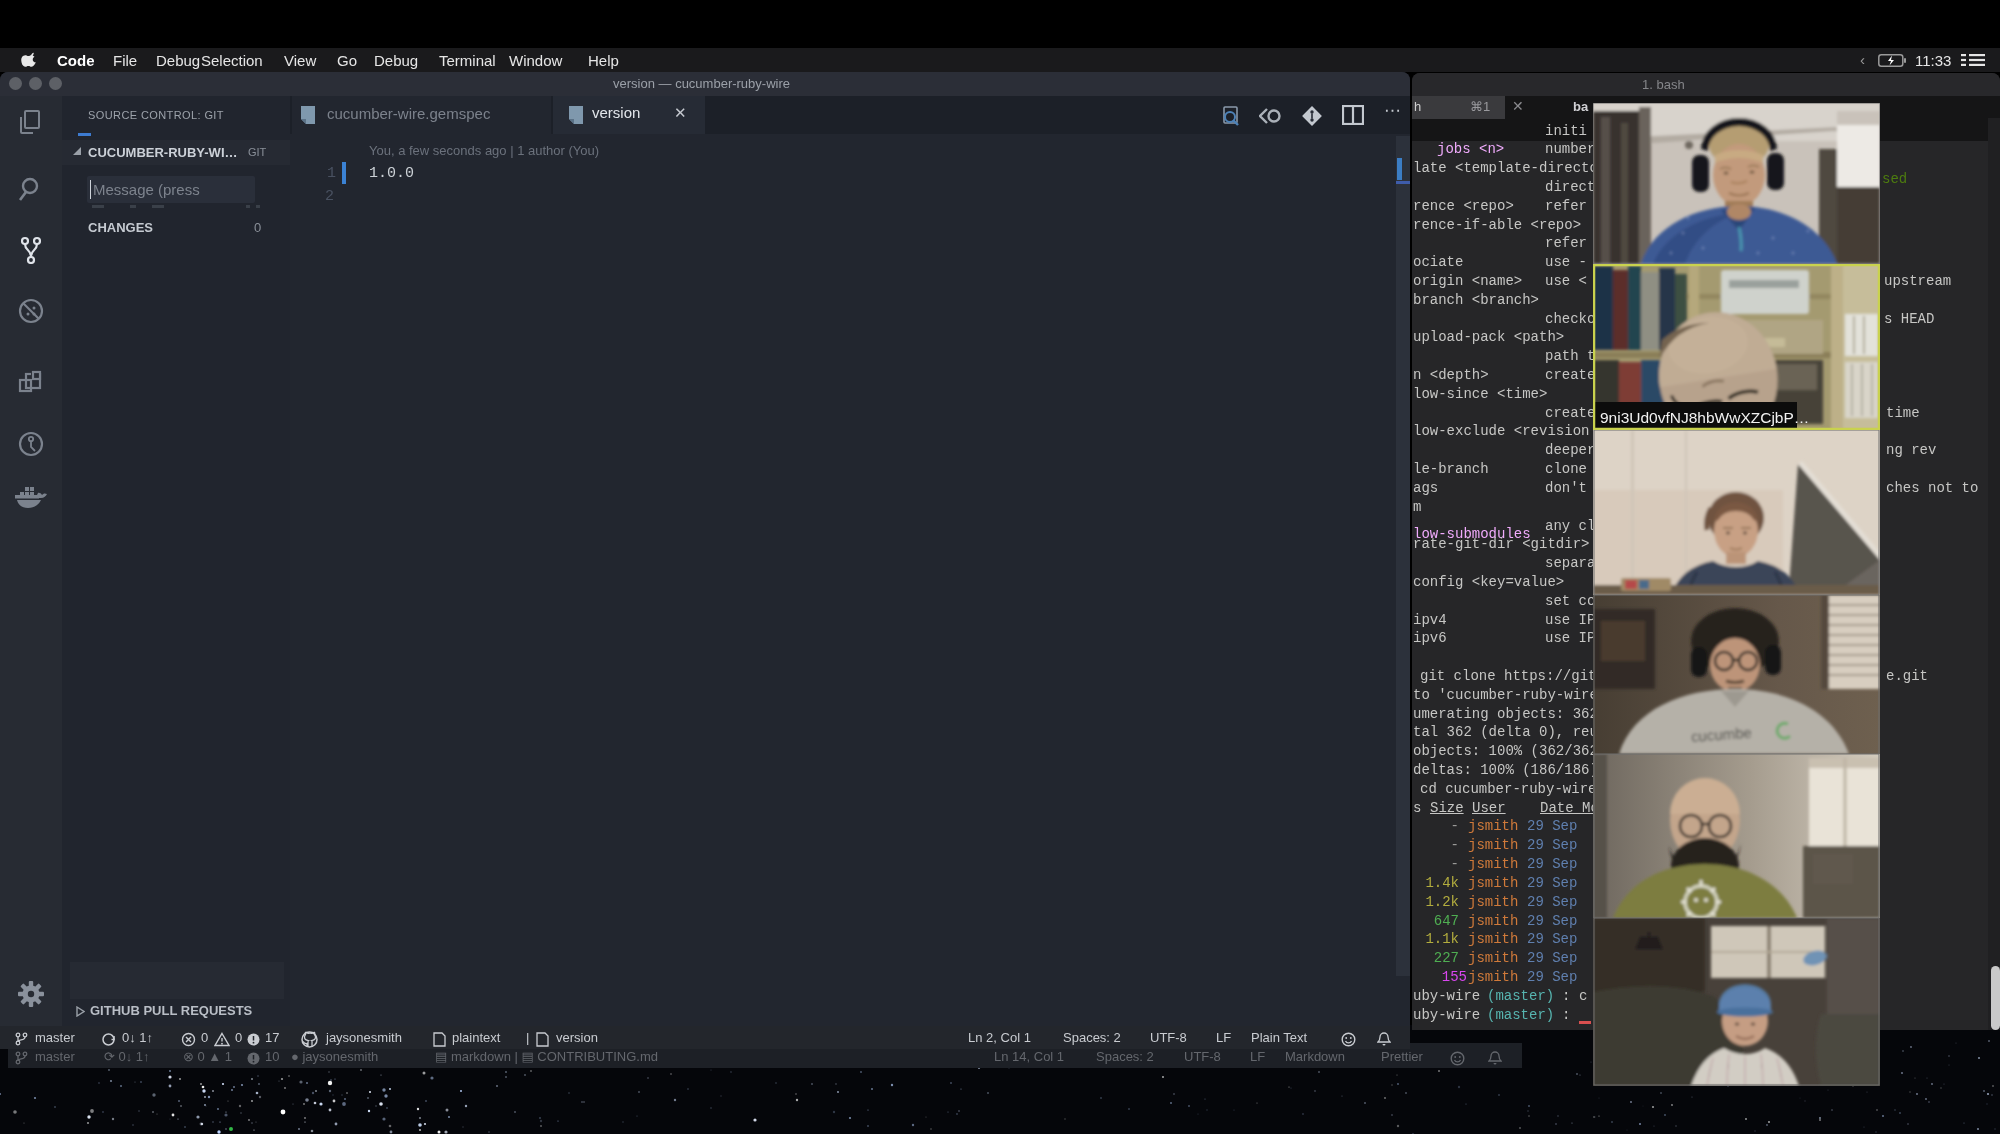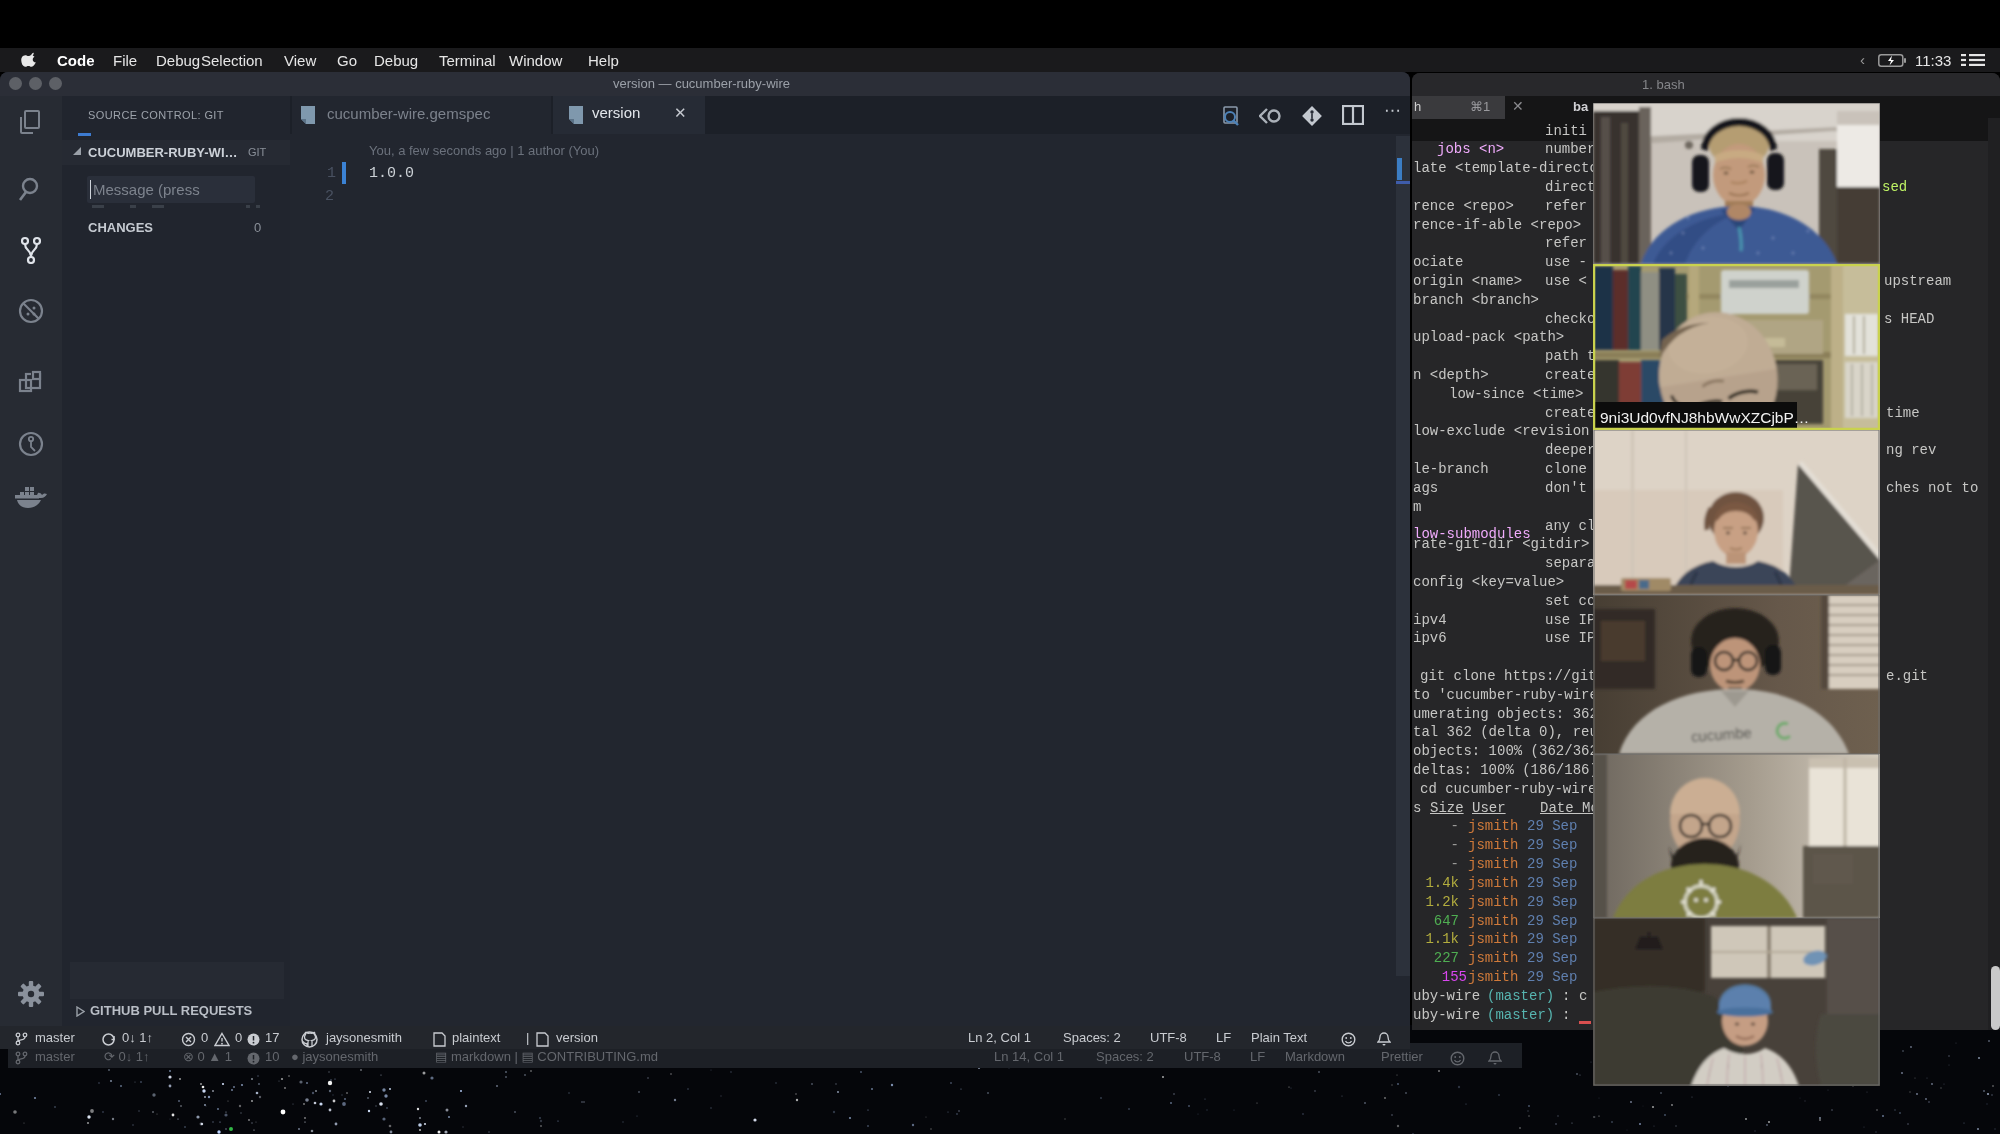--- a/index.html
+++ b/index.html
@@ -370,38 +370,38 @@
   <div class="abs" style="left:161px;top:26px;font-size:13px;font-weight:bold;color:#d0d0d4">ba</div>
   <div class="abs" style="left:576px;top:45px;width:12px;height:912px;background:#202022"></div>
   <div class="abs" style="left:579px;top:893px;width:9px;height:64px;background:#c9c9c9;border-radius:5px"></div>
 </div>
 <div class="abs" style="left:0;top:0;z-index:2">
 <span class="tl" style="left:1545px;top:122px;color:#c6c6c4;">initi</span>
 <span class="tl" style="left:1413px;top:140px;color:#f0abfc;margin-left:24px;">jobs &lt;n&gt;</span>
 <span class="tl" style="left:1545px;top:140px;color:#c6c6c4;">number</span>
 <span class="tl" style="left:1413px;top:159px;color:#c6c6c4;">late &lt;template-directo</span>
 <span class="tl" style="left:1545px;top:178px;color:#c6c6c4;">direct</span>
-<span class="tl" style="left:1882px;top:178px;color:#bef264;">sed</span>
+<span class="tl" style="left:1882px;top:170px;color:#4d7c0f;">sed</span>
 <span class="tl" style="left:1413px;top:197px;color:#c6c6c4;">rence &lt;repo&gt;</span>
 <span class="tl" style="left:1545px;top:197px;color:#c6c6c4;">refer</span>
 <span class="tl" style="left:1413px;top:216px;color:#c6c6c4;">rence-if-able &lt;repo&gt;</span>
 <span class="tl" style="left:1545px;top:234px;color:#c6c6c4;">refer</span>
 <span class="tl" style="left:1413px;top:253px;color:#c6c6c4;">ociate</span>
 <span class="tl" style="left:1545px;top:253px;color:#c6c6c4;">use -</span>
 <span class="tl" style="left:1413px;top:272px;color:#c6c6c4;">origin &lt;name&gt;</span>
 <span class="tl" style="left:1545px;top:272px;color:#c6c6c4;">use &lt;</span>
 <span class="tl" style="left:1884px;top:272px;color:#c6c6c4;">upstream</span>
 <span class="tl" style="left:1413px;top:291px;color:#c6c6c4;">branch &lt;branch&gt;</span>
 <span class="tl" style="left:1545px;top:310px;color:#c6c6c4;text-align:right;">checko</span>
 <span class="tl" style="left:1884px;top:310px;color:#c6c6c4;">s HEAD</span>
 <span class="tl" style="left:1413px;top:328px;color:#c6c6c4;">upload-pack &lt;path&gt;</span>
 <span class="tl" style="left:1545px;top:347px;color:#c6c6c4;">path t</span>
 <span class="tl" style="left:1413px;top:366px;color:#c6c6c4;">n &lt;depth&gt;</span>
 <span class="tl" style="left:1545px;top:366px;color:#c6c6c4;">create</span>
-<span class="tl" style="left:1413px;top:385px;color:#c6c6c4;margin-left:36px;">low-since &lt;time&gt;</span>
+<span class="tl" style="left:1413px;top:385px;color:#c6c6c4;">low-since &lt;time&gt;</span>
 <span class="tl" style="left:1545px;top:404px;color:#c6c6c4;">create</span>
 <span class="tl" style="left:1886px;top:404px;color:#c6c6c4;">time</span>
 <span class="tl" style="left:1413px;top:422px;color:#c6c6c4;">low-exclude &lt;revision</span>
 <span class="tl" style="left:1545px;top:441px;color:#c6c6c4;">deeper</span>
 <span class="tl" style="left:1886px;top:441px;color:#c6c6c4;">ng rev</span>
 <span class="tl" style="left:1413px;top:460px;color:#c6c6c4;">le-branch</span>
 <span class="tl" style="left:1545px;top:460px;color:#c6c6c4;">clone</span>
 <span class="tl" style="left:1413px;top:479px;color:#c6c6c4;">ags</span>
 <span class="tl" style="left:1545px;top:479px;color:#c6c6c4;">don't</span>
 <span class="tl" style="left:1886px;top:479px;color:#c6c6c4;">ches not to</span>

